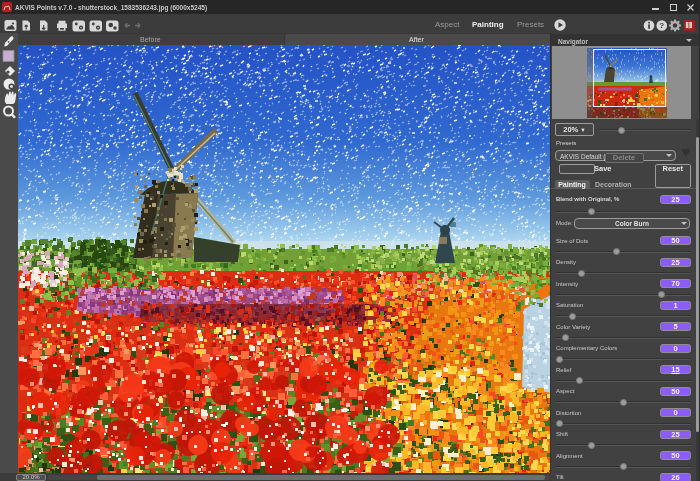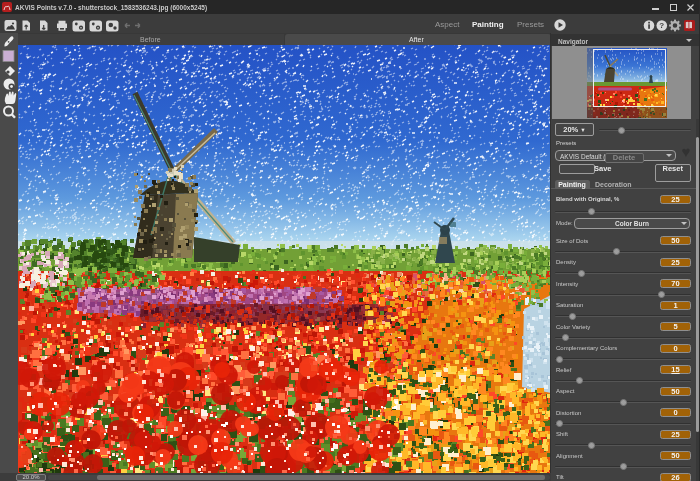--- a/index.html
+++ b/index.html
@@ -10,21 +10,21 @@
 #titlebar { position:absolute; left:0; top:0; width:700px; height:14px; background:#262626; }
 #toolbar { position:absolute; left:0; top:14px; width:700px; height:19px; background:#3c3c3c; }
 #tabbar { position:absolute; left:0; top:33px; width:700px; height:12px; background:#383838; }
 #lefttools { position:absolute; left:0; top:33px; width:18px; height:441px; background:#4a4a4a; }
 #canvas { position:absolute; left:18px; top:45px; width:533px; height:429px; overflow:hidden; }
 #rpanel { position:absolute; left:551px; top:33px; width:149px; height:448px; background:#414141; }
 #statusbar { position:absolute; left:0; top:473px; width:551px; height:8px; background:#3c3c3c; }
 
 .modetext { position:absolute; top:6px; font-size:8px; color:#9a9a9a; }
 .ticon { position:absolute; top:5px; }
-.vbox { position:absolute; width:31px; height:9px; background:#a16207; border:1px solid #8f8f8f;
+.vbox { position:absolute; width:31px; height:9px; background:#8b5cf6; border:1px solid #8f8f8f;
   border-radius:2.5px; color:#f2f2f2; font-size:7.5px; font-weight:bold; text-align:center; line-height:7.5px; }
 .plabel { position:absolute; font-size:6px; color:#c9c9c9; }
 .strack { position:absolute; left:555px; width:136px; height:2px; background:#313131; border-bottom:1px solid #555555; border-radius:1px; }
 .shandle { position:absolute; width:7px; height:7px; border-radius:50%; background:#9d9d9d; border:1px solid #787878; z-index:3; }
 .btn { position:absolute; background:#454545; border:1px solid #9d9d9d; border-radius:2px;
   color:#e8e8e8; font-size:7.5px; font-weight:bold; text-align:center; }
 .arr { position:absolute; width:0; height:0; border-left:3px solid transparent;
   border-right:3px solid transparent; border-top:3.5px solid #c2c2c2; }
 </style>
 </head>
@@ -486,21 +486,21 @@
 <div class="shandle" style="left:618px;top:126.5px;"></div>
 
 <div class="plabel" style="left:556px;top:140px;color:#d2d2d2;">Presets</div>
 <div class="abs" style="left:555px;top:149.5px;width:121px;height:11px;background:#4a4a4a;border:1px solid #9d9d9d;border-radius:4px;">
   <div class="abs" style="left:4px;top:2px;font-size:6.5px;color:#dadada;">AKVIS Default (3)</div>
   <div class="arr" style="left:110px;top:3.5px;"></div>
 </div>
 <div class="abs" style="left:681.5px;top:142.5px;font-size:15px;color:#323232;">♥</div>
 <div class="btn" style="left:559px;top:163.5px;width:35px;height:10px;line-height:8.5px;padding-left:34px;">Save</div>
 <div class="btn" style="left:604.5px;top:153px;width:39px;height:10px;line-height:8.5px;border-color:#6e6e6e;color:#8a8a8a;">Delete</div>
-<div class="btn" style="left:655px;top:163.5px;width:35.5px;height:18px;line-height:8.5px;">Reset</div>
+<div class="btn" style="left:655px;top:163.5px;width:35.5px;height:24px;line-height:8.5px;">Reset</div>
 
 <div class="abs" style="left:551px;top:188px;width:146px;height:1px;background:#5a5a5a;"></div>
 <div class="abs" style="left:554.5px;top:179.5px;width:35px;height:9.5px;background:#5d5d5d;border-radius:2.5px 2.5px 0 0;text-align:center;font-size:7px;font-weight:bold;color:#f2f2f2;line-height:9.5px;">Painting</div>
 <div class="abs" style="left:595px;top:180.5px;font-size:7px;font-weight:bold;color:#b2b2b2;">Decoration</div>
 
 <div class="plabel" style="left:556px;top:196px;font-weight:bold;color:#d8d8d8;">Blend with Original, %</div>
 <div class="vbox" style="left:660px;top:194.5px;">25</div>
 <div class="strack" style="top:210.5px;"></div>
 <div class="shandle" style="left:587.5px;top:208px;"></div>
 <div class="plabel" style="left:556px;top:220px;">Mode:</div>

